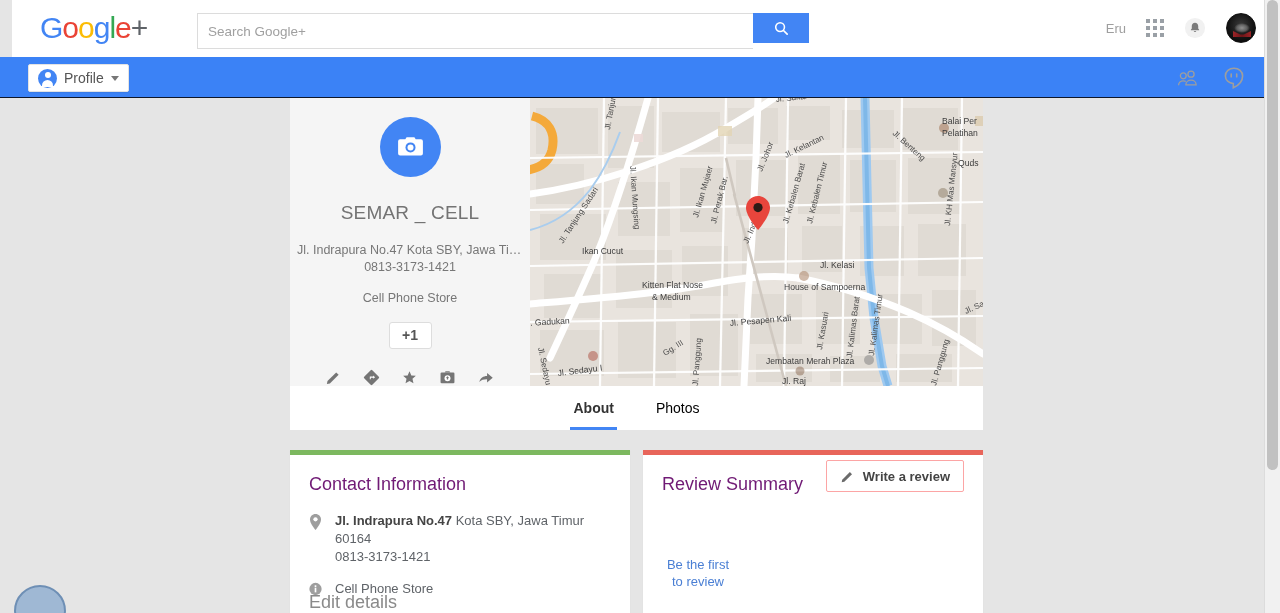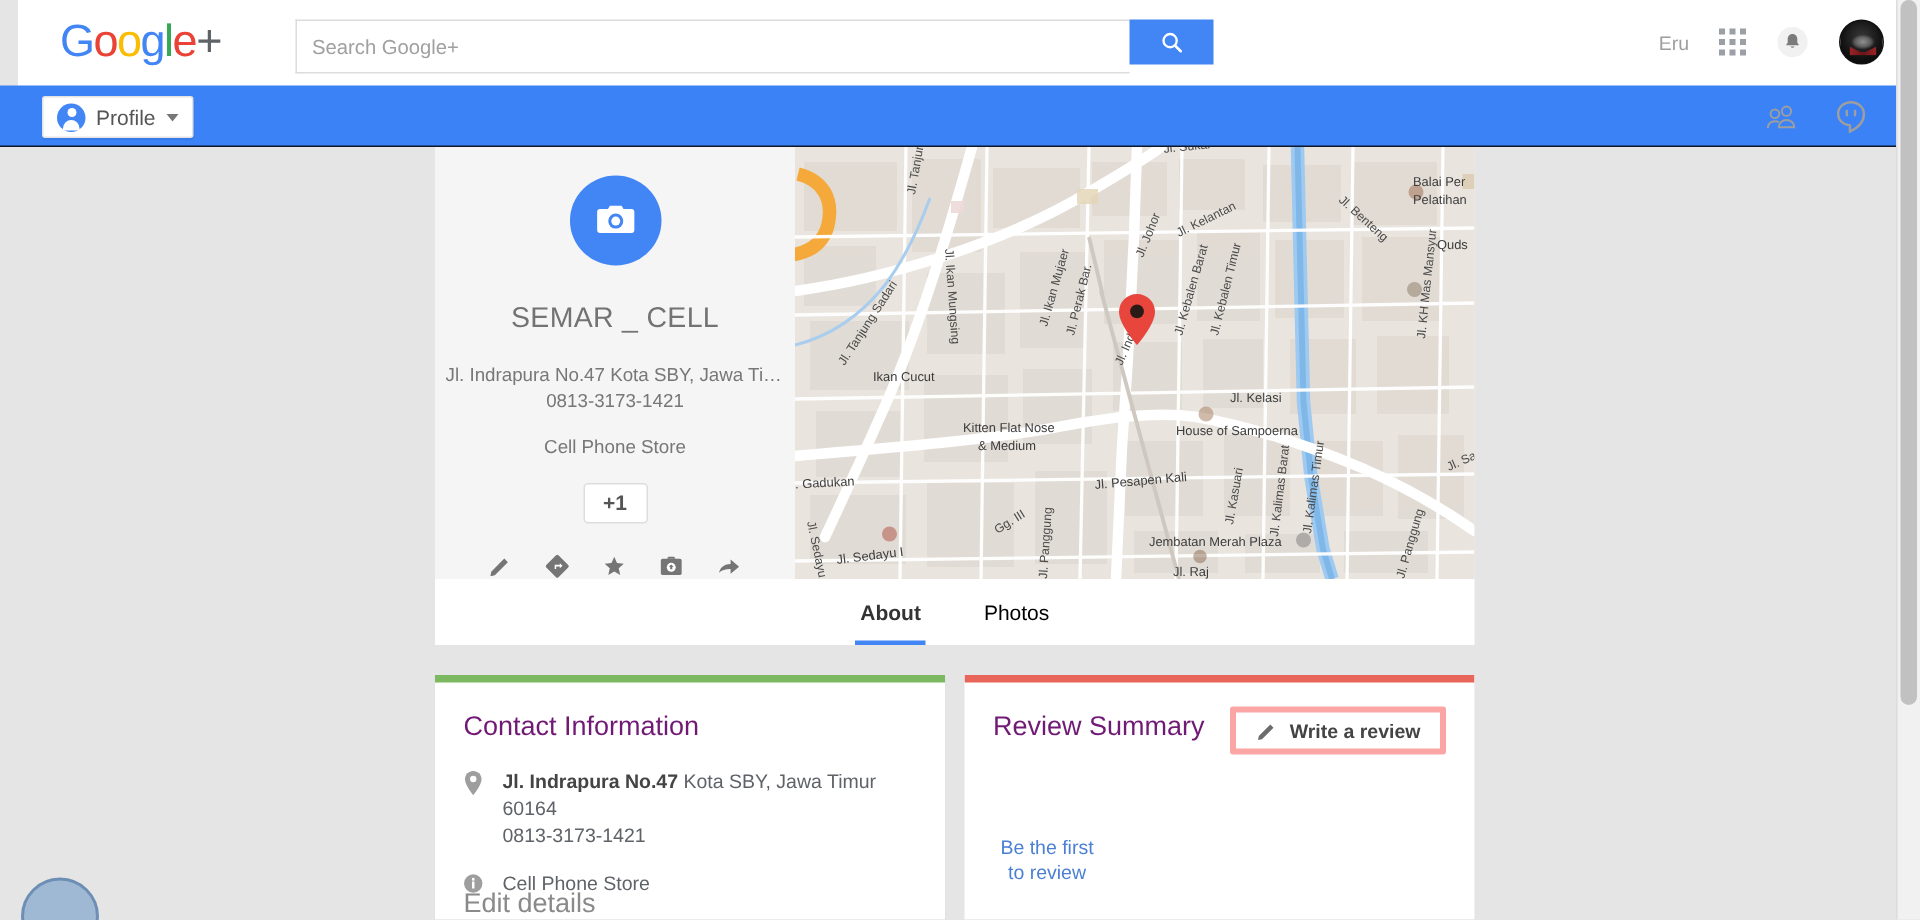--- a/index.html
+++ b/index.html
@@ -217,23 +217,23 @@
   .contact-rows { position: absolute; left: 19px; top: 62px; right: 12px; }
   .crow { display: flex; gap: 12px; margin-bottom: 14px; }
   .crow-icon { flex: none; width: 14px; padding-top: 2px; }
   .crow-text { font-size: 13px; color: #5f6368; line-height: 18px; }
   .crow-text b { color: #444; font-weight: bold; }
   .edit-details {
     position: absolute; left: 19px; bottom: 0px;
     font-size: 18px; color: #8a8a8a; cursor: pointer;
   }
   .write-review-btn {
-    position: absolute; right: 19px; top: 21px;
+    position: absolute; right: 19px; top: 10px;
     height: 32px; background: #fff;
-    border: 4px solid #fca5a5; border-radius: 2px;
+    border: 1px solid #fca5a5; border-radius: 2px;
     display: flex; align-items: center; gap: 8px;
     padding: 0 13px; cursor: pointer; font-size: 13px;
     font-weight: bold; color: #444;
   }
   .be-first {
     position: absolute; left: 19px; top: 94px;
     font-size: 13px; color: #4a7fd4; line-height: 17px;
     cursor: pointer; text-align: center; width: 72px; margin-top: 12px;
   }
 

